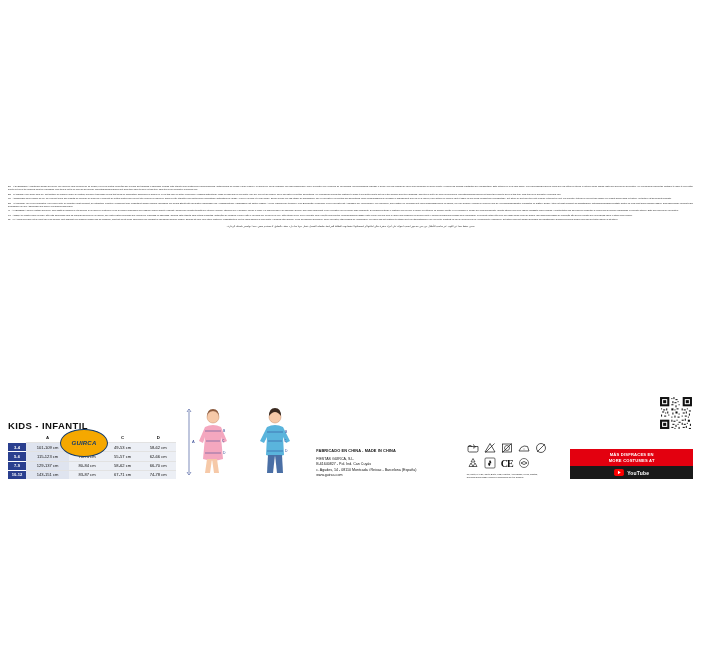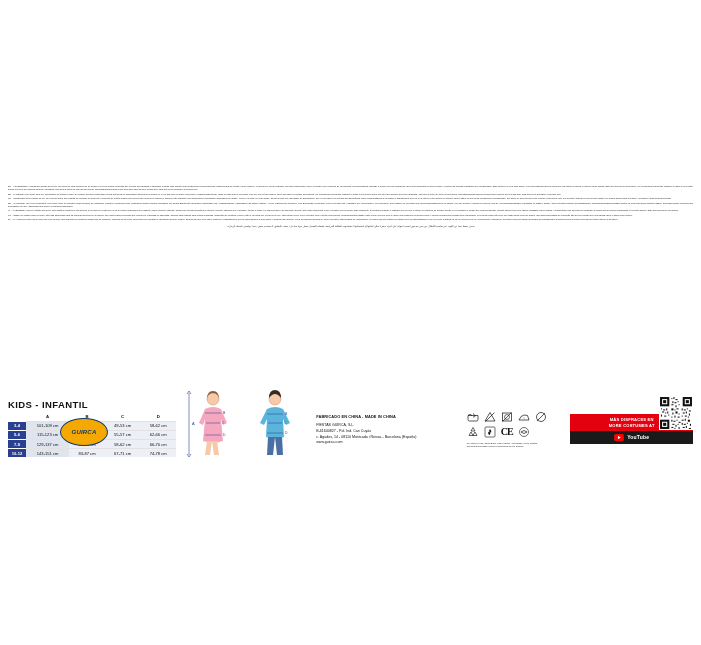--- a/index.html
+++ b/index.html
@@ -27,23 +27,23 @@
     direction:rtl;
     text-align:center;
     font-size:2.3px;
     line-height:1.5;
     margin-top:4px;
   }
 
   
   .bottom{
     position:absolute;
-    left:8px;top:388px;width:685px;height:80px;
+    left:8px;top:399px;width:685px;height:80px;
     display:flex;
-    align-items:center;
+    align-items:flex-end;
   }
 
   
   .sizes{width:172px;}
   .sizes .title{
     font-size:9.5px;font-weight:bold;letter-spacing:0.4px;
     color:#111;margin-bottom:3px;
   }
   table.sztbl{
     border-collapse:collapse;

